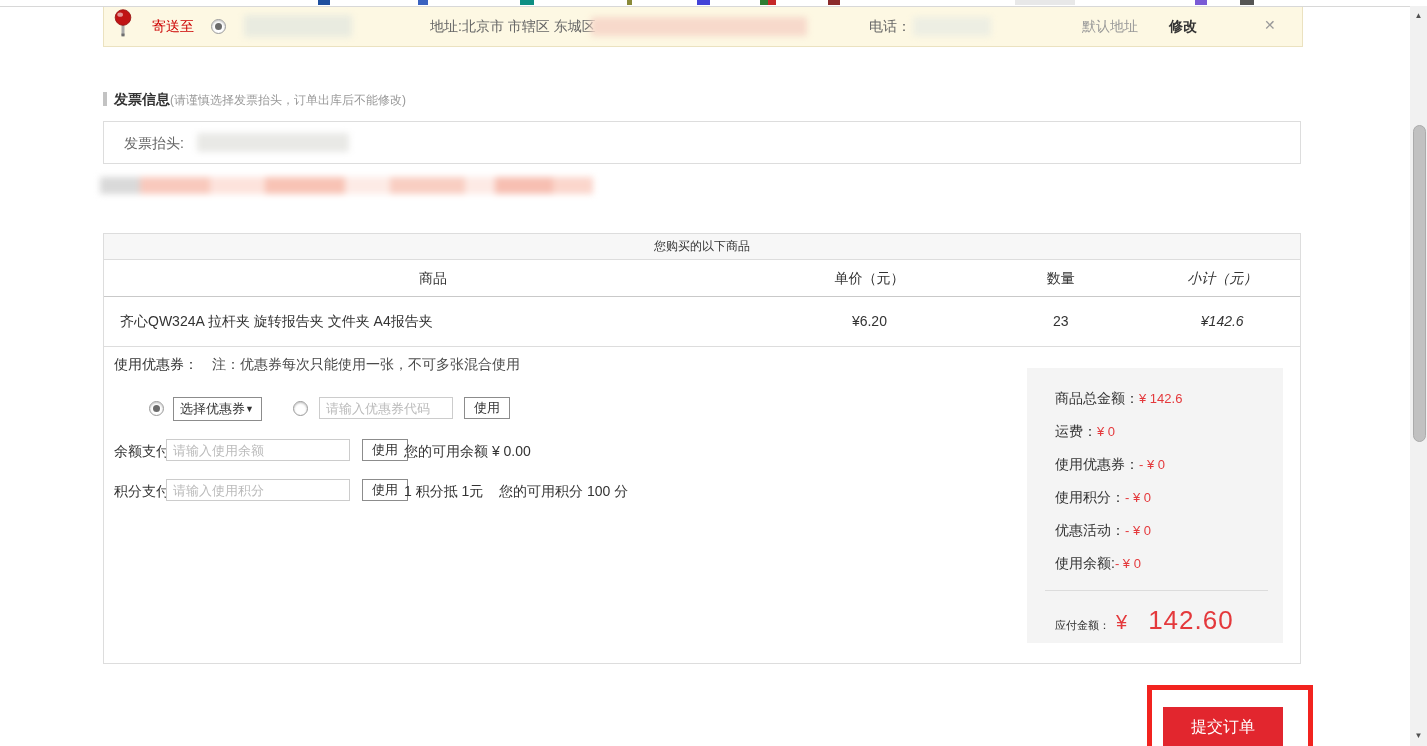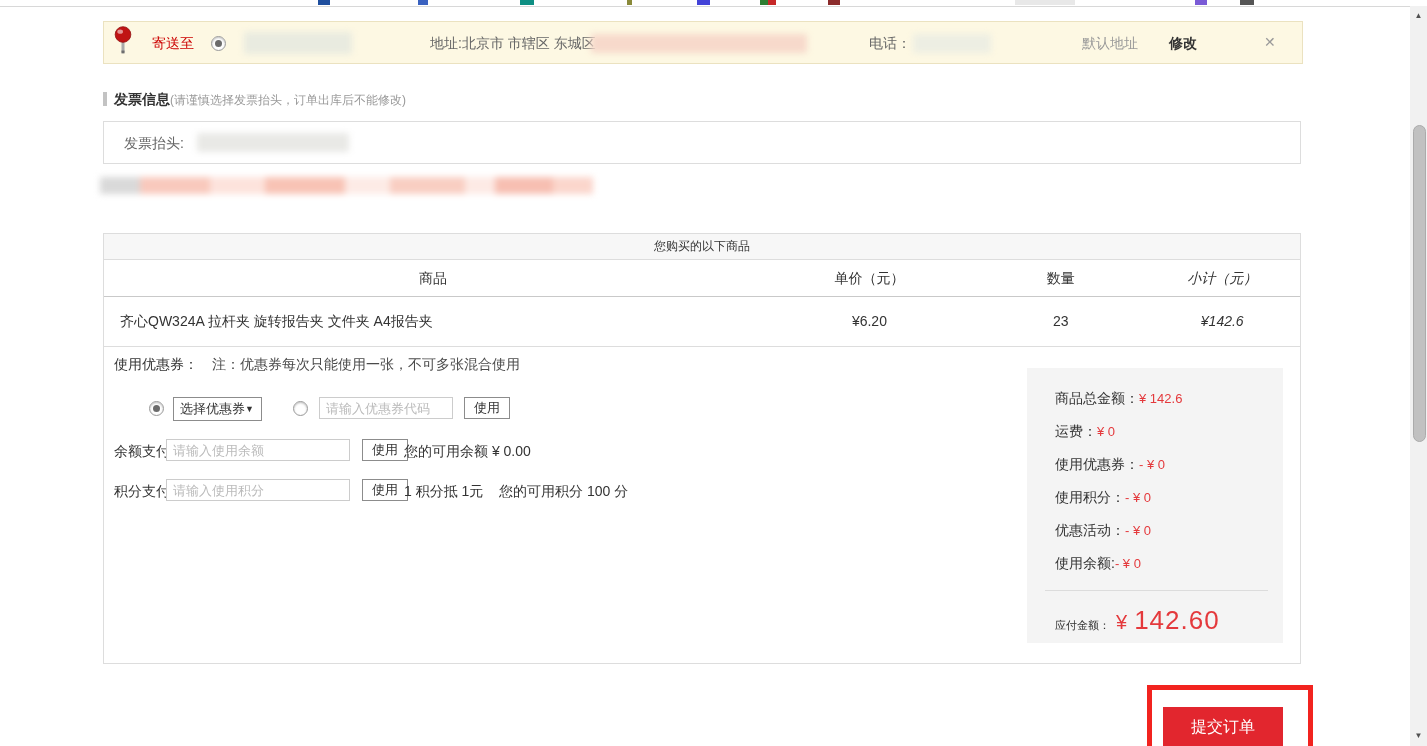--- a/index.html
+++ b/index.html
@@ -25,21 +25,21 @@
   .scrollbar{position:absolute;right:0;top:6px;width:17px;height:740px;background:#f1f1f1;z-index:6;}
   .sb-arrow{position:absolute;left:0;width:17px;height:16px;color:#505050;font-size:8px;line-height:16px;text-align:center;}
   .sb-up{top:2px;}
   .sb-down{bottom:2px;}
   .sb-thumb{position:absolute;left:3px;top:119px;width:11px;height:315px;background:#c1c1c1;border:1px solid #ababab;border-radius:7px;}
 
   
   .content{position:absolute;left:103px;top:0;width:1200px;height:746px;}
 
   
-  .addr-bar{position:absolute;left:0;top:21px;width:1198px;height:41px;background:#fdf8e3;border:1px solid #ebe2c0;text-decoration:underline;}
+  .addr-bar{position:absolute;left:0;top:4px;width:1198px;height:41px;background:#fdf8e3;border:1px solid #ebe2c0;text-decoration:underline;}
   .addr-bar > *{position:absolute;}
   .pin{left:9px;top:4px;width:20px;height:34px;}
   .ship-to{left:48px;top:13px;font-size:14px;color:#c00;}
   .radio{width:13px;height:13px;border-radius:50%;border:1px solid #9a9a9a;background:#fff;box-shadow:inset 0 1px 2px rgba(0,0,0,.25);display:inline-block;position:relative;}
   .radio.checked::after{content:"";position:absolute;left:3px;top:3px;width:7px;height:7px;border-radius:50%;background:#6b6b6b;}
   .addr-radio{left:107px;top:14px;}
   .blur-block{filter:blur(3px);border-radius:2px;}
   .name-blur{left:140px;top:10px;width:108px;height:22px;background:#e9ebe0;}
   .addr-text{left:326px;top:13px;font-size:14px;color:#666;}
   .addr-blur{left:487px;top:12px;width:216px;height:19px;background:#f7d9cb;}
@@ -108,21 +108,21 @@
 
   
   .summary{position:absolute;left:923px;top:134px;width:256px;height:275px;background:#f4f4f4;box-sizing:border-box;padding:14px 25px 0 28px;}
   .sum-row{display:flex;justify-content:flex-start;align-items:center;height:33px;}
   .sum-row .lbl{font-size:14px;color:#333;}
   .sum-row .val{font-size:13px;color:#e4393c;}
   .sum-div{border-top:1px solid #dcdcdc;margin:10px -10px 0 -10px;}
   .total-row{display:flex;align-items:baseline;margin-top:14px;}
   .total-row .lbl{font-size:11px;color:#333;}
   .total-row .cur{font-size:20px;color:#e4393c;margin-left:6px;}
-  .total-row .amt{font-size:26px;color:#e4393c;margin-left:7px;letter-spacing:1px;}
+  .total-row .amt{font-size:26px;color:#e4393c;margin-left:21px;letter-spacing:1px;}
 
   
   .highlight-box{position:absolute;left:1044px;top:685px;width:156px;height:70px;border:5px solid #f2231f;z-index:4;}
   .submit-btn{position:absolute;left:1060px;top:707px;width:120px;height:40px;background:#e2262e;color:#fff;font-size:16px;border:none;font-family:inherit;cursor:pointer;z-index:5;}
 </style>
 </head>
 <body>
 
 <div class="page">
 

